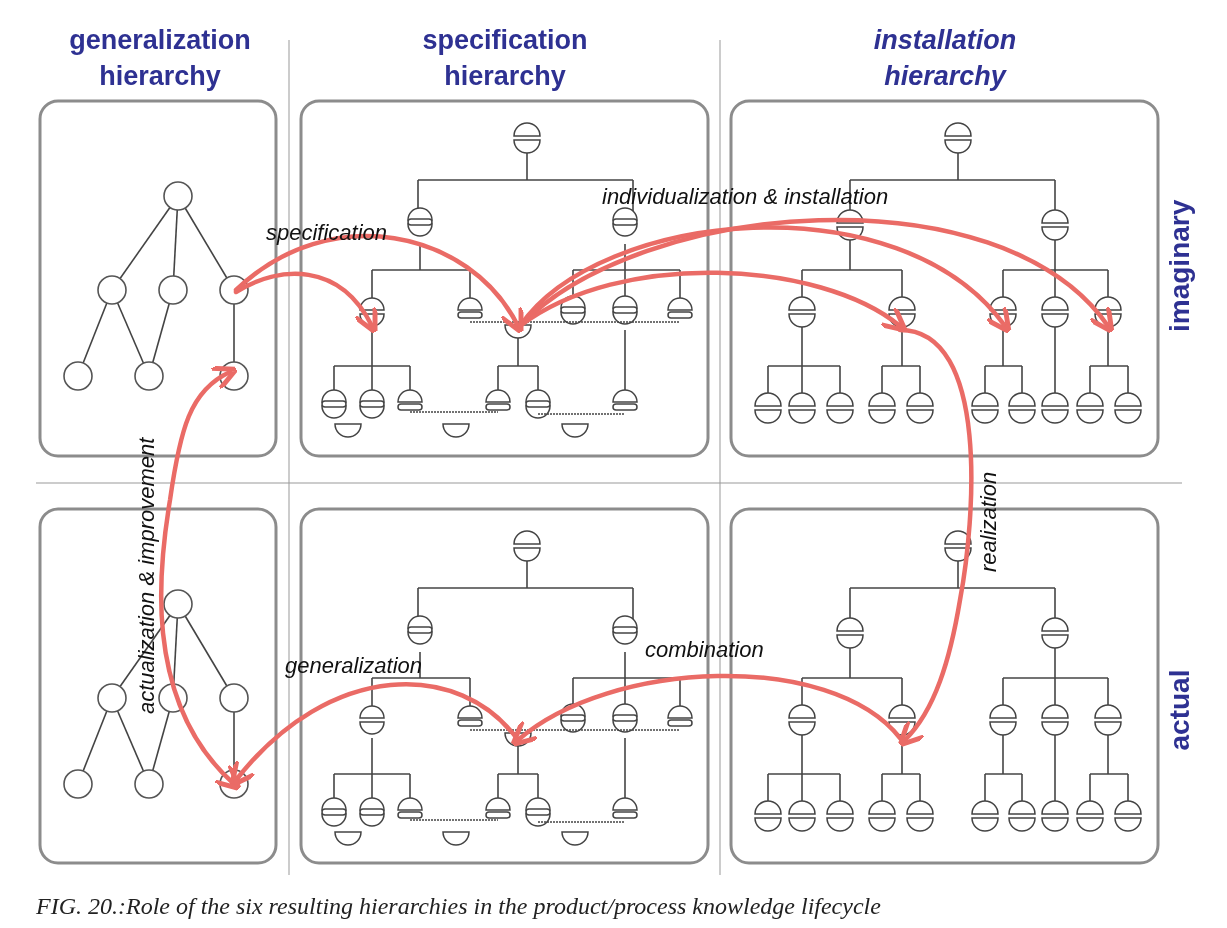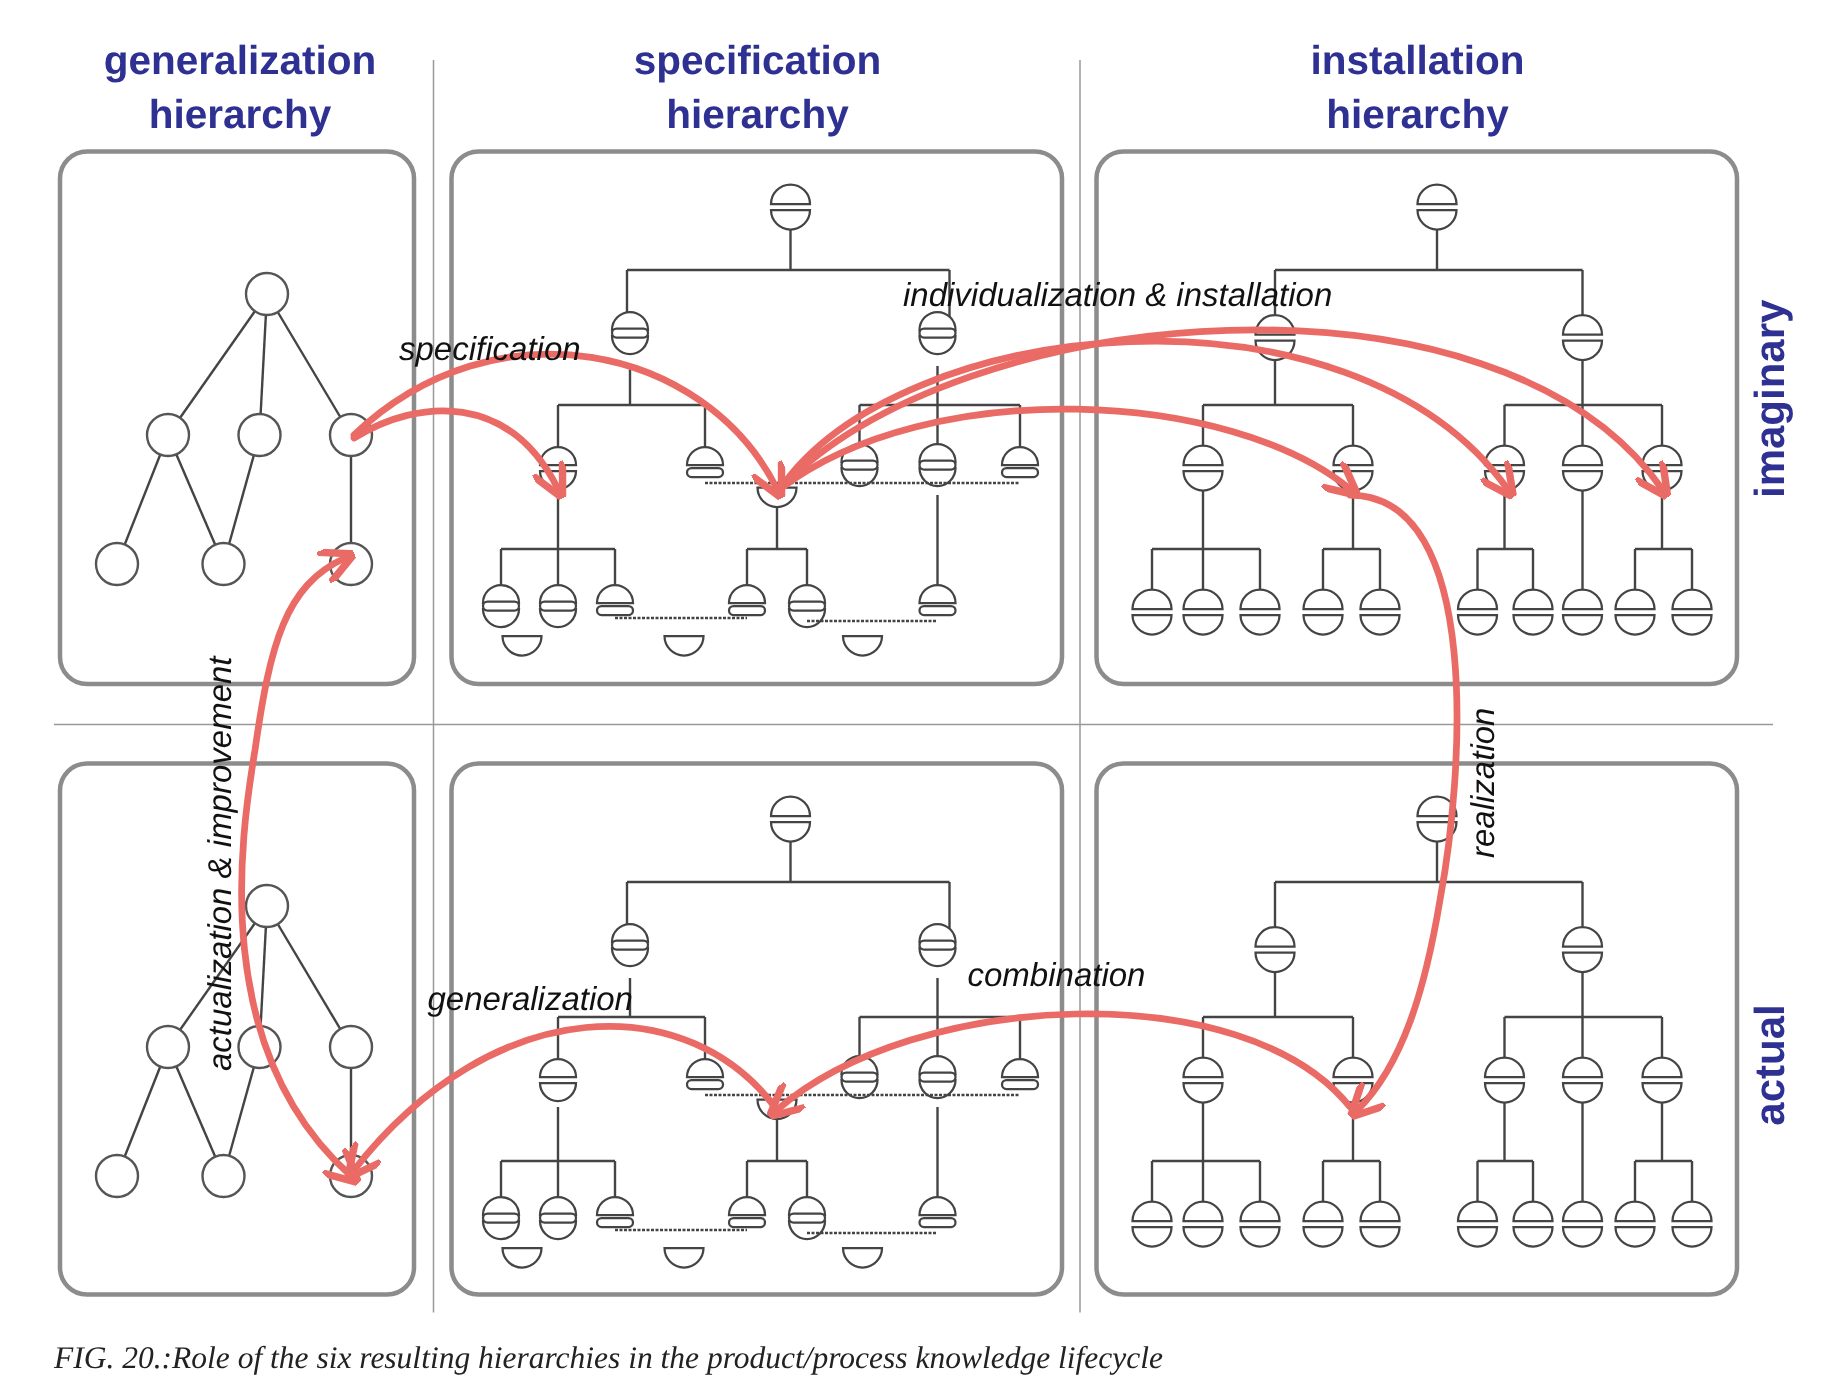--- a/index.html
+++ b/index.html
@@ -1,34 +1,34 @@
 <!DOCTYPE html>
 <html><head>
 <meta charset="utf-8">
 <style>
   html,body{margin:0;padding:0;background:#fff;}
   body{width:1227px;height:928px;position:relative;overflow:hidden;font-family:"Liberation Sans",sans-serif;}
   .colhead{position:absolute;top:22px;color:#2e3192;font-weight:bold;font-size:27px;line-height:36px;text-align:center;font-family:"Liberation Sans",sans-serif;}
   .rowlabel{position:absolute;color:#2e3192;font-weight:bold;font-size:28px;font-family:"Liberation Sans",sans-serif;transform:rotate(-90deg);transform-origin:center center;white-space:nowrap;}
-  .caption{position:absolute;left:36px;top:893px;font-family:"Liberation Serif",serif;font-style:italic;font-size:21px;color:#222;white-space:nowrap;}
+  .caption{position:absolute;left:36px;top:893px;font-family:"Liberation Serif",serif;font-style:italic;font-size:24px;color:#222;white-space:nowrap;}
   svg#diagram{position:absolute;left:0;top:0;}
   .lbl{font-family:"Liberation Sans",sans-serif;font-style:italic;font-size:22px;fill:#111;}
 </style>
 </head>
 <body>
 
 <div class="colhead" style="left:40px;width:240px;">
   <div>generalization</div>
   <div>hierarchy</div>
 </div>
 <div class="colhead" style="left:300px;width:410px;">
   <div>specification</div>
   <div>hierarchy</div>
 </div>
-<div class="colhead" style="left:730px;width:430px;">
+<div class="colhead" style="left:730px;width:430px;font-style:italic;">
   <div>installation</div>
   <div>hierarchy</div>
 </div>
 
 <svg id="diagram" width="1227" height="928" viewBox="0 0 1227 928">
   <defs>
     <marker id="ah" viewBox="0 0 10 10" refX="7" refY="5" markerWidth="5" markerHeight="5" orient="auto-start-reverse">
       <path d="M0,0 L10,5 L0,10" fill="none" stroke="#ea6b66" stroke-width="2.2"></path>
     </marker>
   </defs>

